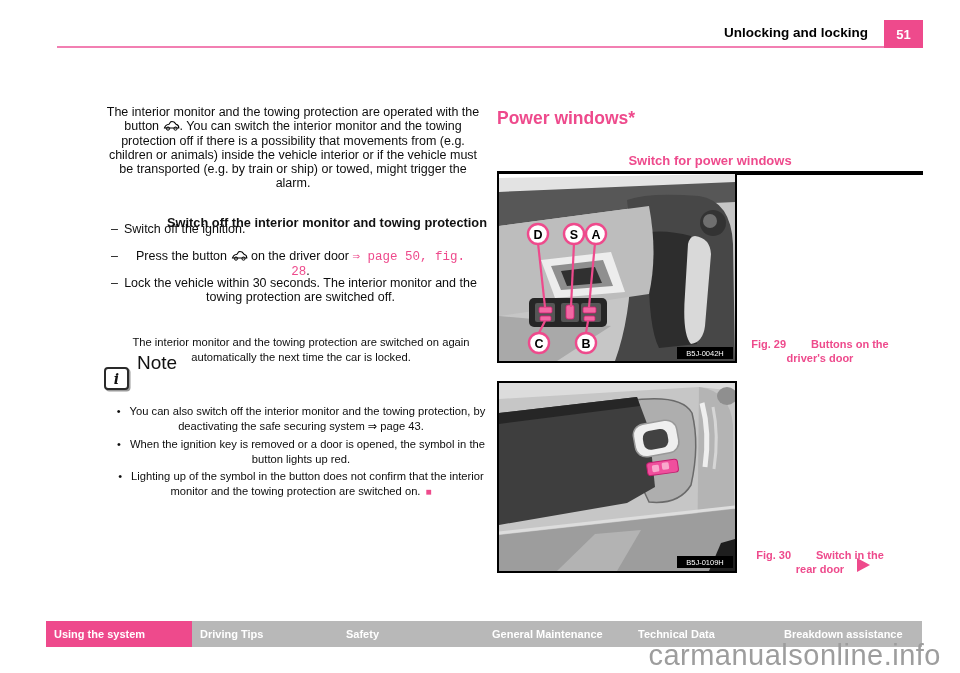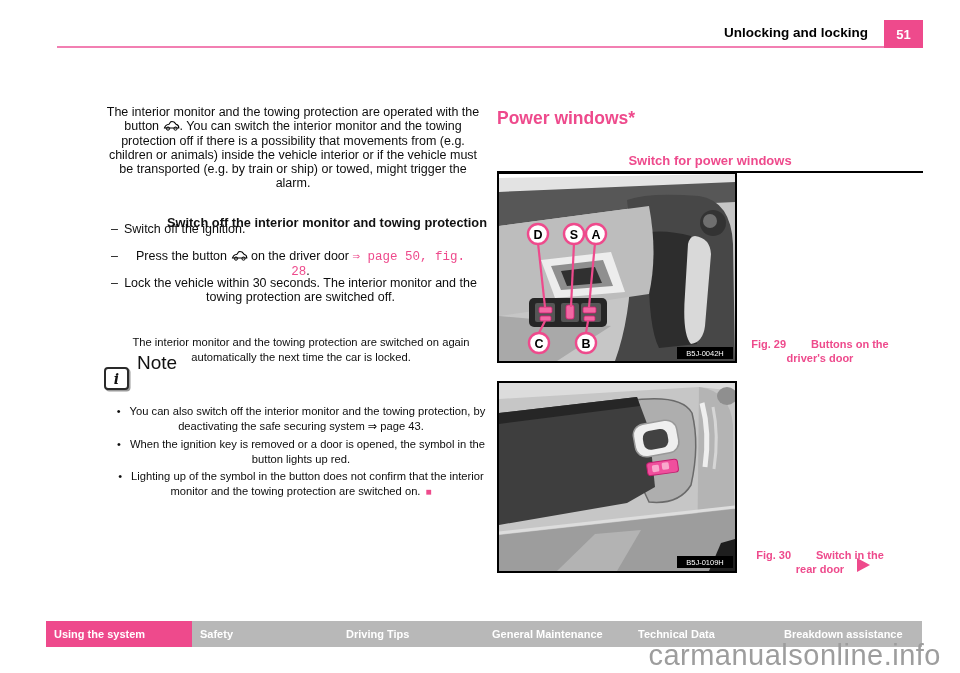--- a/index.html
+++ b/index.html
@@ -36,21 +36,21 @@
   .bullet{left:105px;width:392px;}
   .bullet .b{display:inline-block;margin-right:9px;font-size:11px;}
   .bullet1{top:393px;}
   .bullet2{top:426px;}
   .bullet3{top:458px;}
   .endmark{color:#ee4a8c;font-size:10px;padding-left:5px;}
 
   
   .pw-heading{left:497px;top:93px;font-size:17.5px;font-weight:bold;color:#ee4a8c;}
   .sub-heading{left:497px;top:136px;width:426px;font-size:13px;font-weight:bold;color:#ee4a8c;
-    padding-bottom:3px;border-bottom:2px solid #000000;}
+    padding-bottom:3px;border-bottom:4px solid #000000;}
   .figure{border:2px solid #000;background:#fff;line-height:0;}
   .fig29{left:497px;top:172px;width:236px;height:187px;}
   .fig30{left:497px;top:381px;width:236px;height:188px;}
   .figcap{left:750px;width:140px;font-size:11px;font-weight:bold;color:#ee4a8c;line-height:13.5px;}
   .cap29{top:338px;}
   .cap30{top:549px;}
   .figcap .fig-num{margin-right:25px;}
   .cont-arrow{left:857px;top:558px;width:0;height:0;
     border-left:13px solid #ee4a8c;border-top:7px solid transparent;border-bottom:7px solid transparent;}
 
@@ -185,20 +185,20 @@
   <polygon points="222,160 236,156 236,188 210,188" fill="#1e1e1e"></polygon>
   <rect x="178" y="173" width="56" height="12" fill="#000000"></rect>
   <text x="206" y="182" font-size="7.5" fill="#ffffff" text-anchor="middle">B5J-0109H</text>
 </svg>
 </div>
 <div class="abs figcap cap30"><span class="fig-num">Fig. 30</span><span>Switch in the rear door</span></div>
 <div class="abs cont-arrow"></div>
 
 <div class="abs footer">
   <div class="tab active">Using the system</div>
+  <div class="tab">Driving Tips</div>
   <div class="tab">Safety</div>
-  <div class="tab">Driving Tips</div>
   <div class="tab">General Maintenance</div>
   <div class="tab">Technical Data</div>
   <div class="tab">Breakdown assistance</div>
 </div>
 
 <div class="abs watermark">carmanualsonline.info</div>
 
 </body></html>

